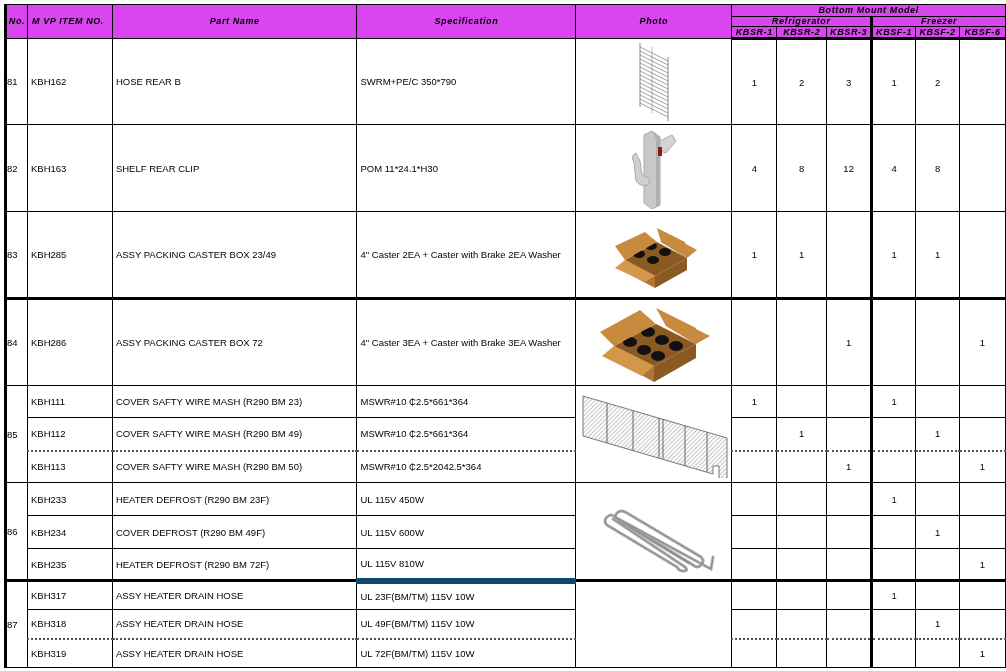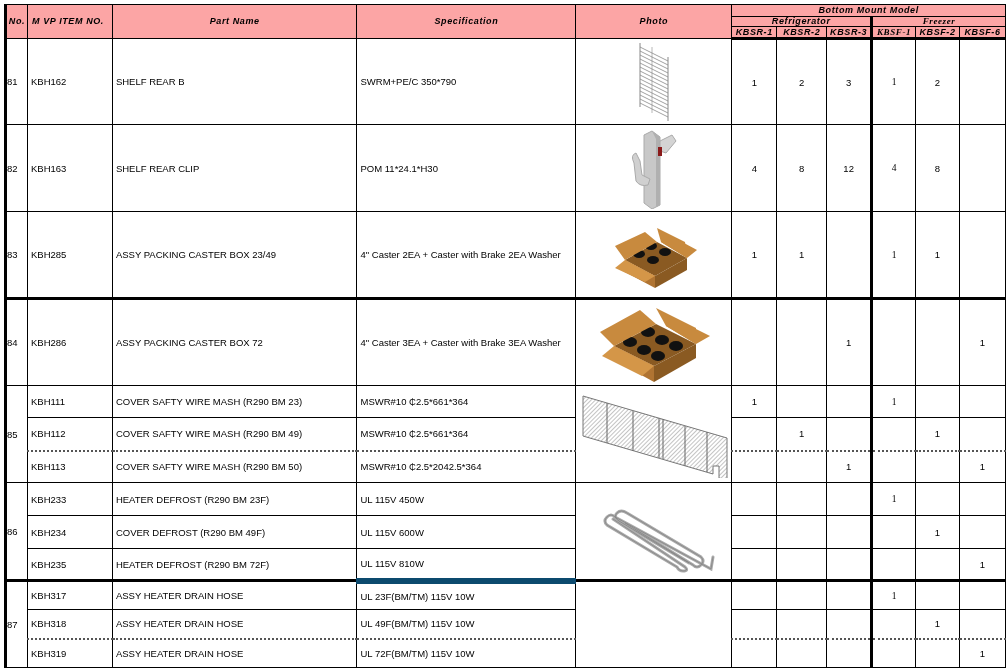--- a/index.html
+++ b/index.html
@@ -1,30 +1,30 @@
 <!DOCTYPE html>
 <html><head>
 <meta charset="utf-8">
 <style>
   html, body { margin:0; padding:0; background:#ffffff; }
   body { width:1006px; height:671px; overflow:hidden; font-family:"Liberation Sans", sans-serif; color:#000; }
   .sheet { position:absolute; left:4px; top:4px; }
   table { border-collapse:collapse; table-layout:fixed; }
   td, th { padding:0; font-size:9.5px; overflow:hidden; white-space:nowrap; }
-  th { background:#fca5a5; font-style:italic; font-weight:bold; letter-spacing:0.6px; border:1px solid #000; font-size:9px; line-height:9px; }
+  th { background:#d946ef; font-style:italic; font-weight:bold; letter-spacing:0.6px; border:1px solid #000; font-size:9px; line-height:9px; }
   thead tr.h1 th { height:11px; }
   thead tr.h2 th { height:9px; }
   thead tr.h3 th { height:10px; }
   .thead-bottom th { border-bottom:3px solid #000; }
   td { border:1px solid #000; vertical-align:middle; }
   td.no { text-align:left; }
   td.txt { padding-left:3px; }
   td.qty { text-align:center; }
   td.photo { text-align:center; padding:0; }
-  .thick-left { border-left:3px solid #000 !important;font-family:Liberation Serif, serif; }
+  .thick-left { border-left:3px solid #000 !important; }
   .dash-b { border-bottom:1px dashed #666 !important;margin-left:32px; }
   .dot-b { border-bottom:2px dotted #555 !important; }
   .outer-left { border-left:3px solid #000 !important; }
   svg { display:block; margin:0 auto; }
 </style>
 </head>
 <body>
 
 <div class="sheet">
 <table>
@@ -61,21 +61,21 @@
       <th class="thick-left">KBSF-1</th>
       <th>KBSF-2</th>
       <th>KBSF-6</th>
     </tr>
   </thead>
   <tbody>
 
     <tr style="height:86px">
       <td class="no outer-left">81</td>
       <td class="txt">KBH162</td>
-      <td class="txt">SHELF REAR B</td>
+      <td class="txt">HOSE REAR B</td>
       <td class="txt">SWRM+PE/C 350*790</td>
       <td class="photo">
         <svg width="40" height="82" viewBox="0 0 40 82">
           <line x1="6" y1="2" x2="6" y2="66" stroke="#888" stroke-width="1"></line>
           <line x1="34" y1="16" x2="34" y2="80" stroke="#888" stroke-width="1"></line>
           <line x1="18" y1="6" x2="18" y2="72" stroke="#999" stroke-width="0.7"></line>
           <g stroke="#888" stroke-width="0.8">
             <line x1="6" y1="6" x2="34" y2="20"></line>
                 <line x1="6" y1="10" x2="34" y2="24"></line>
                 <line x1="6" y1="14" x2="34" y2="28"></line>

